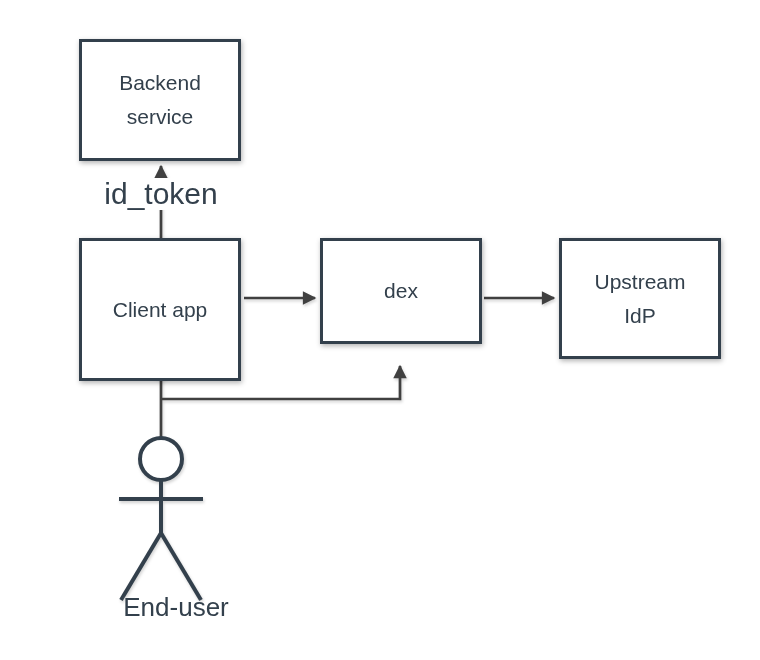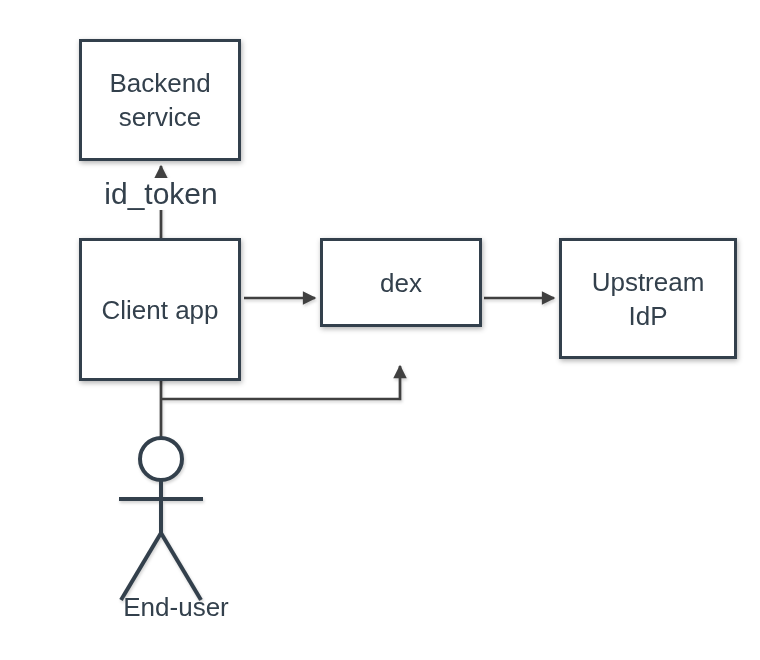--- a/index.html
+++ b/index.html
@@ -20,28 +20,28 @@
     box-sizing: border-box;
     background: #ffffff;
     border: 3px solid #33404C;
     box-shadow: 1px 2px 5px rgba(0,0,0,0.30);
     display: flex;
     flex-direction: column;
     align-items: center;
     justify-content: center;
     text-align: center;
     color: #33404C;
-    font-size: 26px;
+    font-size: 21px;
     line-height: 34px;
   }
   .node span { display: block; }
   #node-backend  { left: 79px;  top: 39px;  width: 162px; height: 122px; }
   #node-client   { left: 79px;  top: 238px; width: 162px; height: 143px; }
-  #node-dex      { left: 320px; top: 238px; width: 162px; height: 89px; }
-  #node-upstream { left: 559px; top: 238px; width: 178px; height: 121px; }
+  #node-dex      { left: 320px; top: 238px; width: 162px; height: 106px; }
+  #node-upstream { left: 559px; top: 238px; width: 162px; height: 121px; }
 
   svg.edges {
     position: absolute;
     left: 0; top: 0;
     width: 760px; height: 660px;
     pointer-events: none;
     filter: drop-shadow(1px 2px 1.5px rgba(0,0,0,0.18));
   }
   .edge {
     stroke: #404040;

